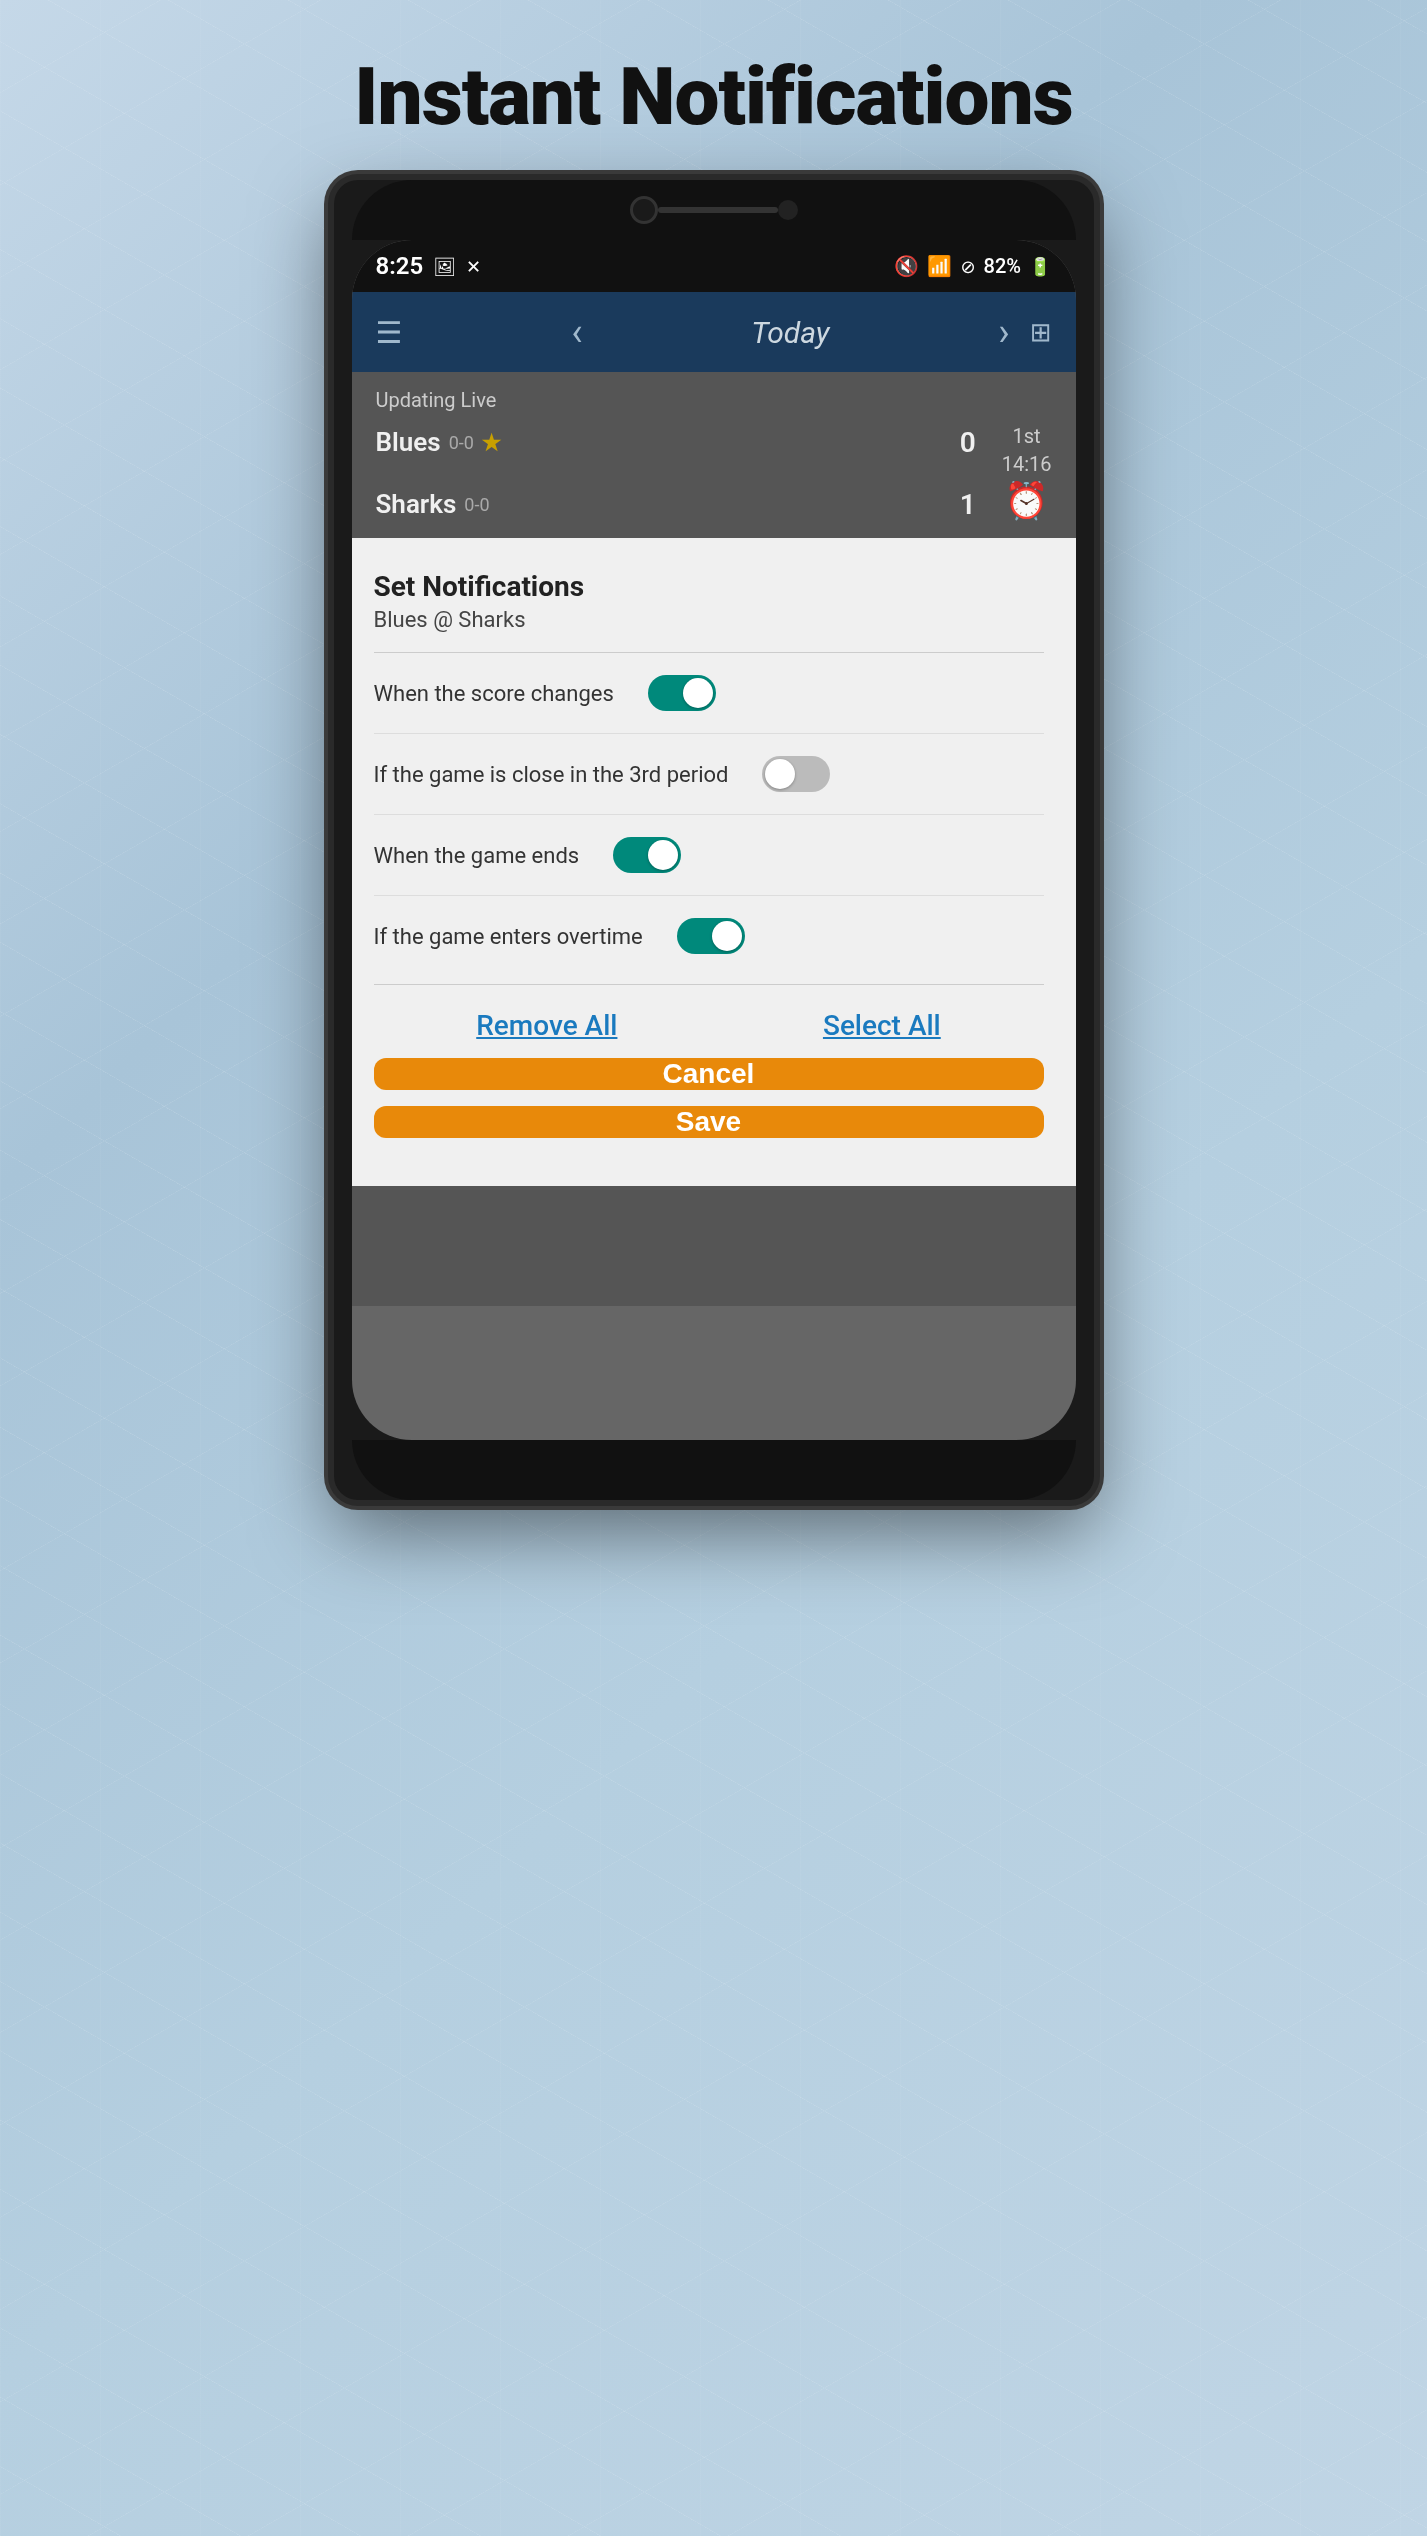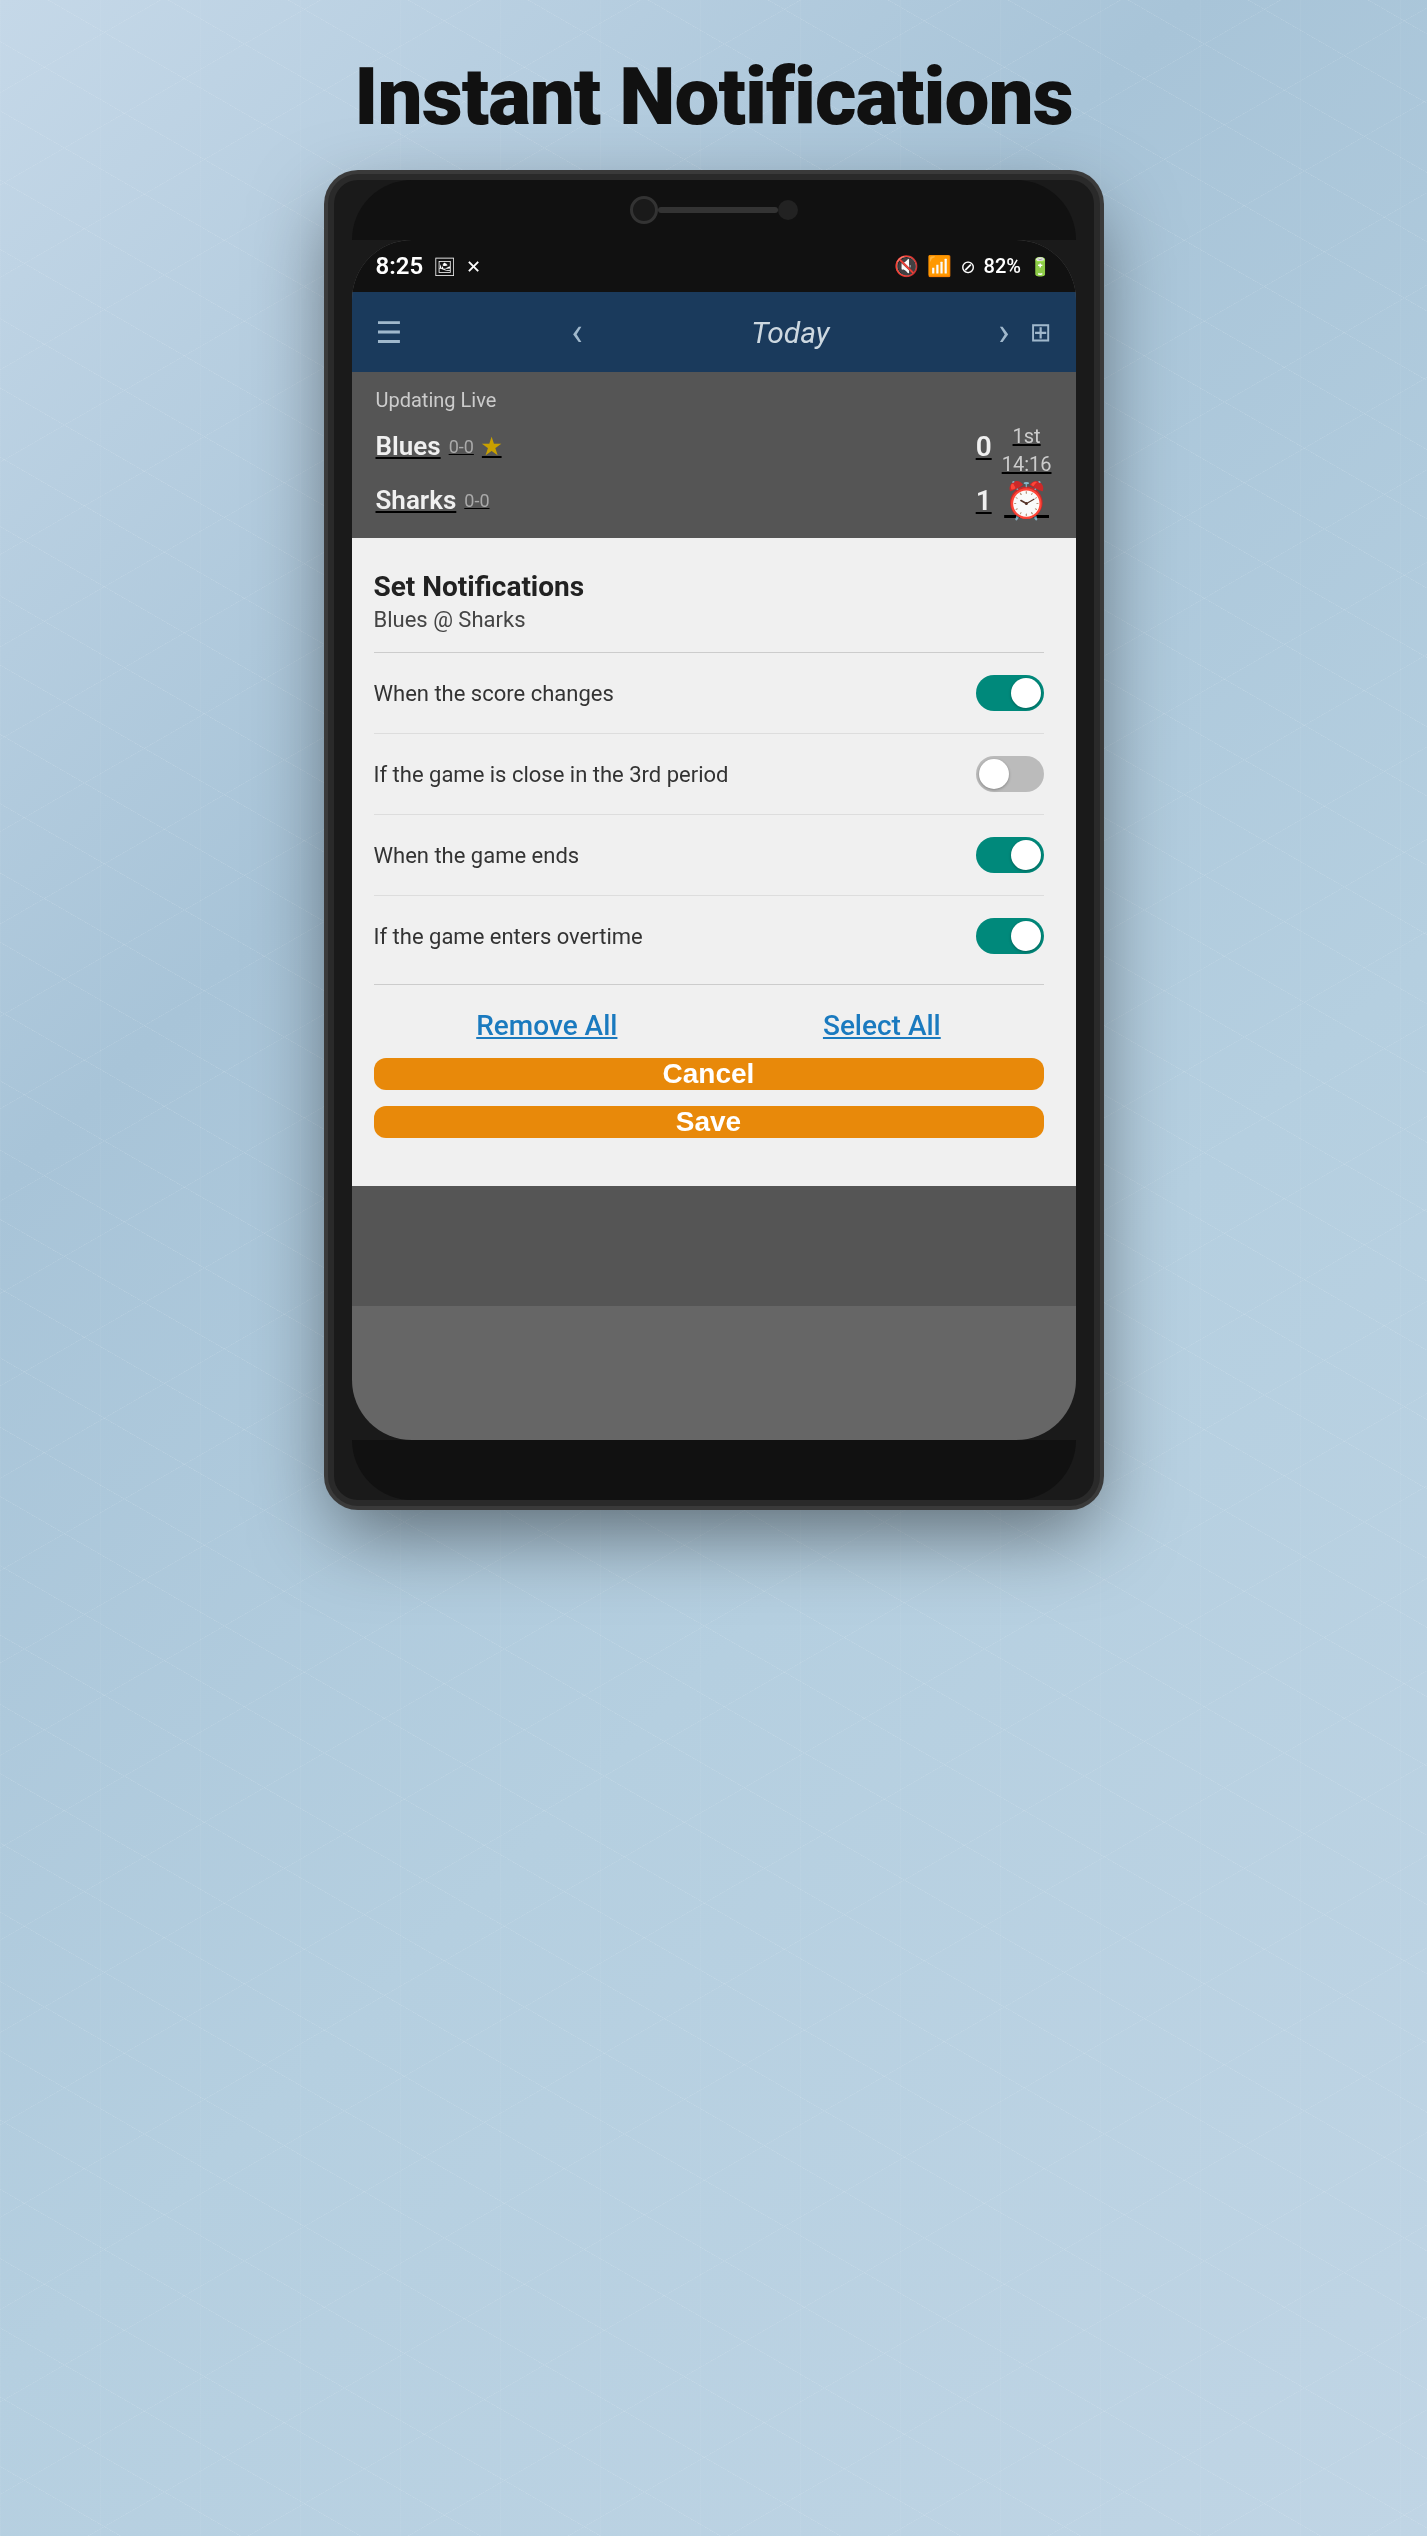--- a/index.html
+++ b/index.html
@@ -156,22 +156,21 @@
     .updating-live {
       color: #ccc;
       font-size: 20px;
       margin-bottom: 12px;
     }
 
     .game-row {
       display: grid;
       grid-template-columns: 1fr auto auto;
       align-items: center;
-      gap: 10px;
-      text-decoration: underline;
+      gap: 26px;
     }
 
     .team-name {
       color: #f0f0f0;
       font-size: 26px;
       font-weight: 600;
       display: flex;
       align-items: center;
       gap: 8px;
     }
@@ -233,21 +232,20 @@
 
     .dialog-divider {
       height: 1px;
       background: #ccc;
       margin-bottom: 0;
     }
 
     .notification-row {
       display: flex;
       align-items: center;
-      justify-content: space-between;
       padding: 22px 0;
       border-bottom: 1px solid #ddd;
       gap: 34px;
     }
 
     .notification-label {
       font-size: 22px;
       color: #333;
     }
 

